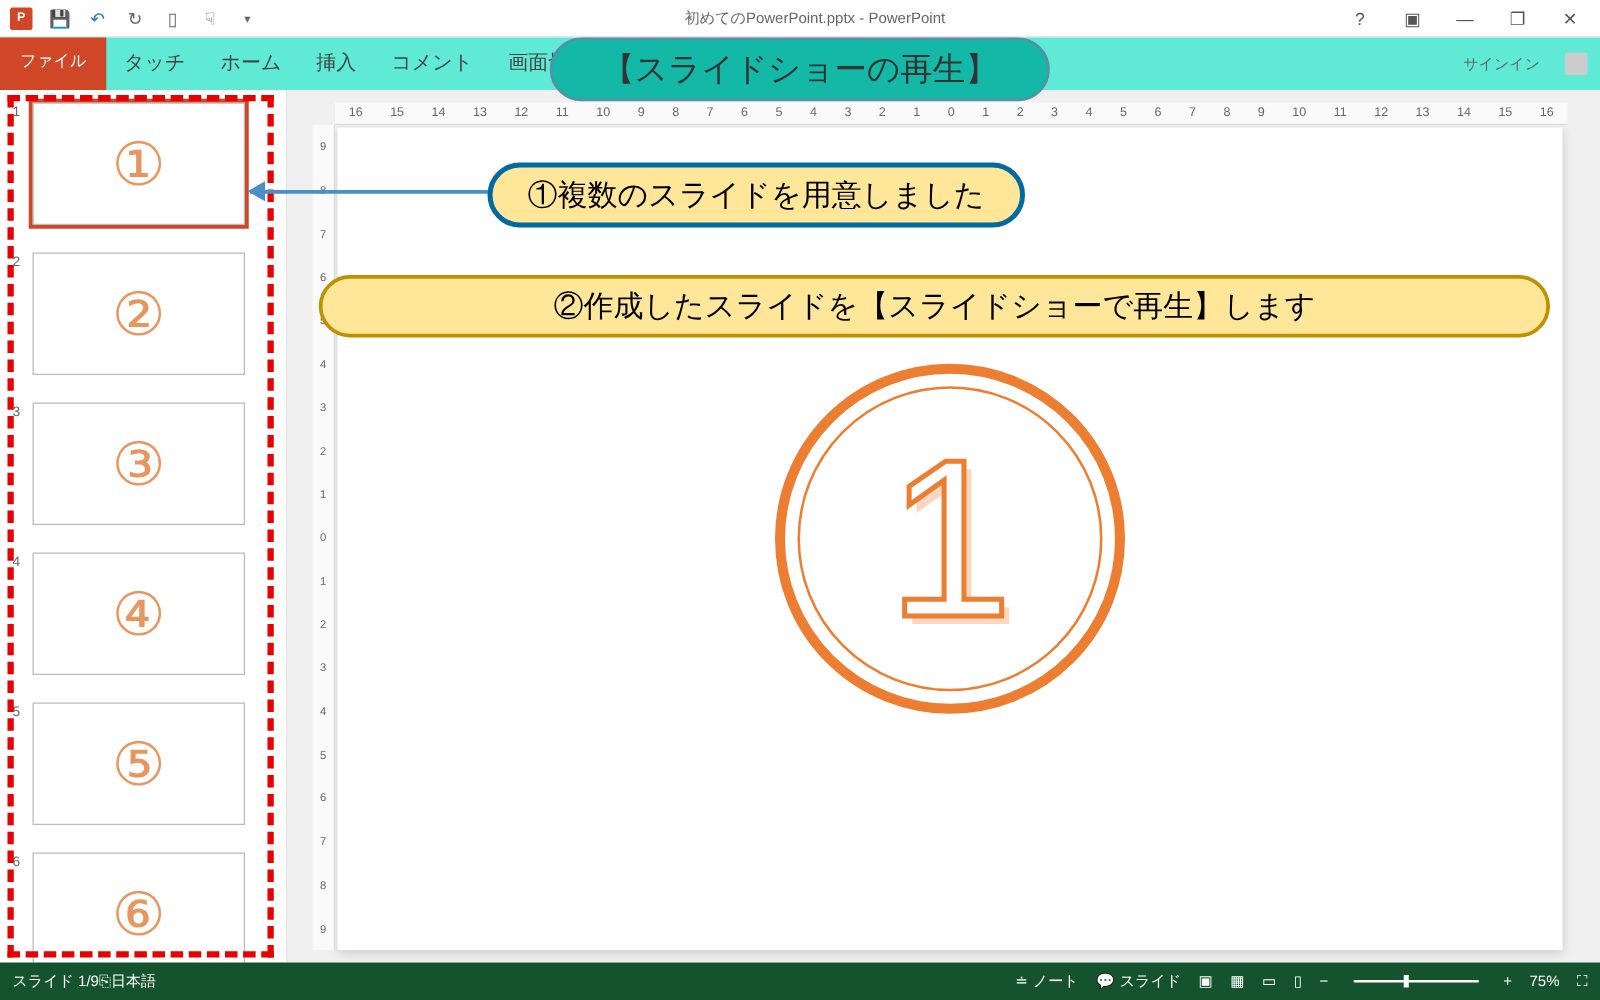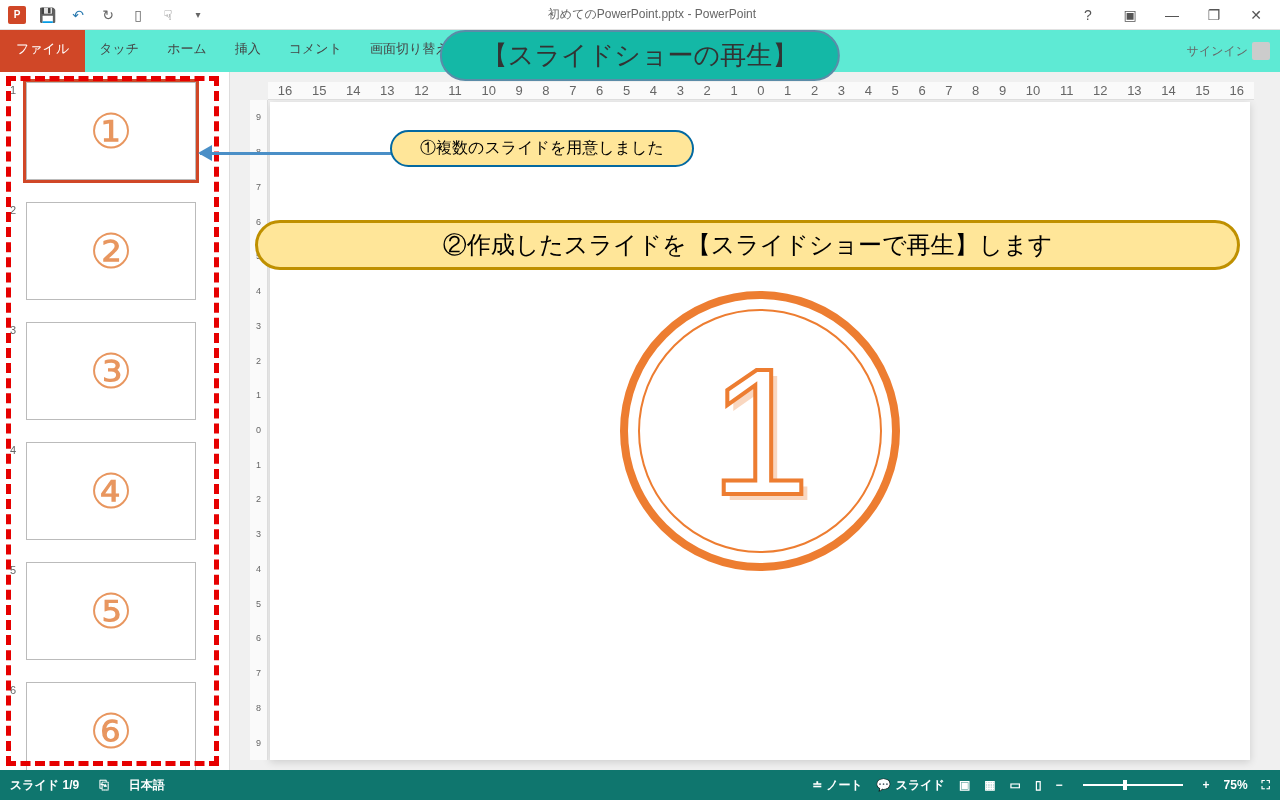--- a/index.html
+++ b/index.html
@@ -10,31 +10,31 @@
   .qat { display: flex; align-items: center; gap: 14px; padding-left: 8px; }
   .qat-icon { width: 16px; height: 16px; display:flex; align-items:center; justify-content:center; font-size:14px; color:#666; }
   .app-icon { width:18px; height:18px; background:#d04727; color:#fff; font-size:10px; font-weight:bold; display:flex; align-items:center; justify-content:center; border-radius:2px;}
   .title-center { position:absolute; left:50%; transform:translateX(-50%); font-size:12px; color:#666;margin-left:12px; }
   .win-controls { margin-left:auto; display:flex; gap:18px; padding-right:12px; color:#555; font-size:14px;}
   .win-controls span { width:24px; text-align:center; }
 
   
   .ribbon-bar { height: 42px; background:#5eead4; display:flex; padding-left:0; position:relative;}
   .file-tab { background:#d04727; color:#fff; padding:10px 16px; font-size:13px; }
-  .tab { padding:10px 14px; font-size:13px; color:#444; }
-  .signin { margin-left:auto; padding-right:10px; font-size:12px; color:#666; display:flex; align-items:center; gap:4px;}
+  .tab { padding:10px 14px; font-size:16px; color:#444; }
+  .signin { margin-left:auto; padding-right:10px; font-size:12px; color:#666; display:flex; align-items:center; gap:20px;}
   .avatar { width:18px; height:18px; background:#ccc; border-radius:2px; display:inline-block;}
 
   
   .callout-title { position:absolute; top:30px; left:50%; transform:translateX(-50%); z-index:50;
     background:#14b8a6; border:2px solid #5b8ca8; border-radius:30px; padding:6px 40px; font-size:26px; color:#333;}
 
   
   .ruler-h { position:absolute; top:82px; left:278px; right:16px; height:18px; border-bottom:1px solid #ddd; background:#fafafa;
-    display:flex; align-items:center; font-size:13px; color:#666; justify-content:space-around; z-index:2;}
+    display:flex; align-items:center; font-size:10px; color:#666; justify-content:space-around; z-index:2;}
   .ruler-v { position:absolute; top:100px; left:260px; bottom:38px; width:18px; border-right:1px solid #ddd; background:#fafafa;
     display:flex; flex-direction:column; align-items:center; font-size:9px; color:#666; justify-content:space-around; z-index:2;}
 
   
   .workspace { position:absolute; top:72px; left:0; right:0; bottom:30px; display:flex; }
 
   
   .thumb-panel { width:230px; background:#fff; border-right:1px solid #ddd; padding:10px 10px; overflow:hidden; position:relative;}
   .red-dash { position:absolute; top:4px; left:6px; bottom:4px; right:10px; border:5px dashed #e60000; pointer-events:none; z-index:3;}
   .thumb-row { display:flex; margin-bottom:22px; align-items:flex-start;}
@@ -47,30 +47,30 @@
   .slide-area { flex:1; background:#f0f0f0; position:relative; }
   .slide { position:absolute; top:30px; left:40px; right:30px; bottom:10px; background:#fff; box-shadow:0 2px 8px rgba(0,0,0,0.15);
     display:flex; align-items:center; justify-content:center;}
   .slide-glyph-circle { width:280px; height:280px; border:8px solid #ed7d31; border-radius:50%; display:flex; align-items:center; justify-content:center; position:relative;}
   .slide-glyph-circle::before { content:""; position:absolute; inset:10px; border:2px solid #ed7d31; border-radius:50%;}
   .slide-one { font-size:180px; font-weight:300; color:#fff; -webkit-text-stroke:4px #ed7d31; position:relative;}
   .slide-one-shadow { position:absolute; font-size:180px; font-weight:300; color:#ed7d31; opacity:.3; transform:translate(6px,6px);}
 
   
   .callout1 { position:absolute; top:58px; left:160px; z-index:40;
-    background:#ffe699; border:2px solid #0369a1; border-radius:28px; padding:6px 28px; font-size:16px; color:#000;}
+    background:#ffe699; border:4px solid #0369a1; border-radius:28px; padding:6px 28px; font-size:24px; color:#000;}
   .callout2 { position:absolute; top:148px; left:25px; right:40px; z-index:40;
     background:#ffe699; border:3px solid #bf9000; border-radius:28px; padding:6px 20px; font-size:24px; color:#000; text-align:center;}
 
   .arrow { position:absolute; top:80px; left:-30px; width:195px; height:3px; background:#4a8fc7; z-index:39;}
   .arrow::before { content:""; position:absolute; left:-10px; top:-7px; border:8px solid transparent; border-right:14px solid #4a8fc7;}
 
   
-  .statusbar { position:absolute; bottom:0; left:0; right:0; height:30px; background:#0f766e; color:#fff;
-    display:flex; align-items:center; font-size:12px; padding:0 10px; gap:20px;font-weight:bold;}
+  .statusbar { position:absolute; bottom:0; left:0; right:0; height:30px; background:#14532d; color:#fff;
+    display:flex; align-items:center; font-size:12px; padding:0 10px; }
   .statusbar .right { margin-left:auto; display:flex; align-items:center; gap:14px;}
   .sb-btn { display:flex; align-items:center; gap:4px; }
   .zoom-slider { width:100px; height:2px; background:#fff; position:relative; margin:0 6px;}
   .zoom-slider::before { content:""; position:absolute; left:40%; top:-4px; width:4px; height:10px; background:#fff;}
 </style>
 </head>
 <body>
 
 <div class="titlebar">
   <div class="qat">

